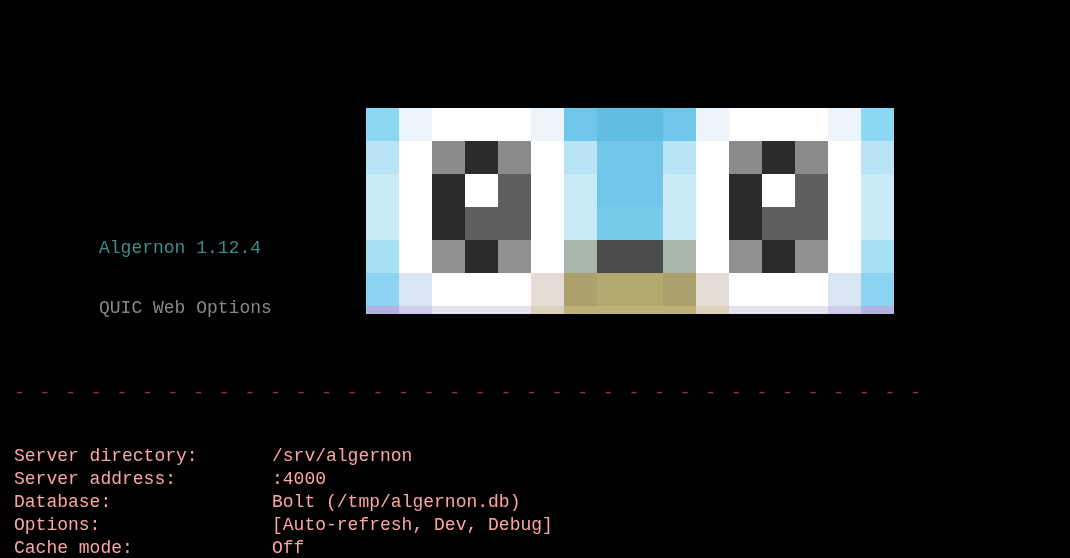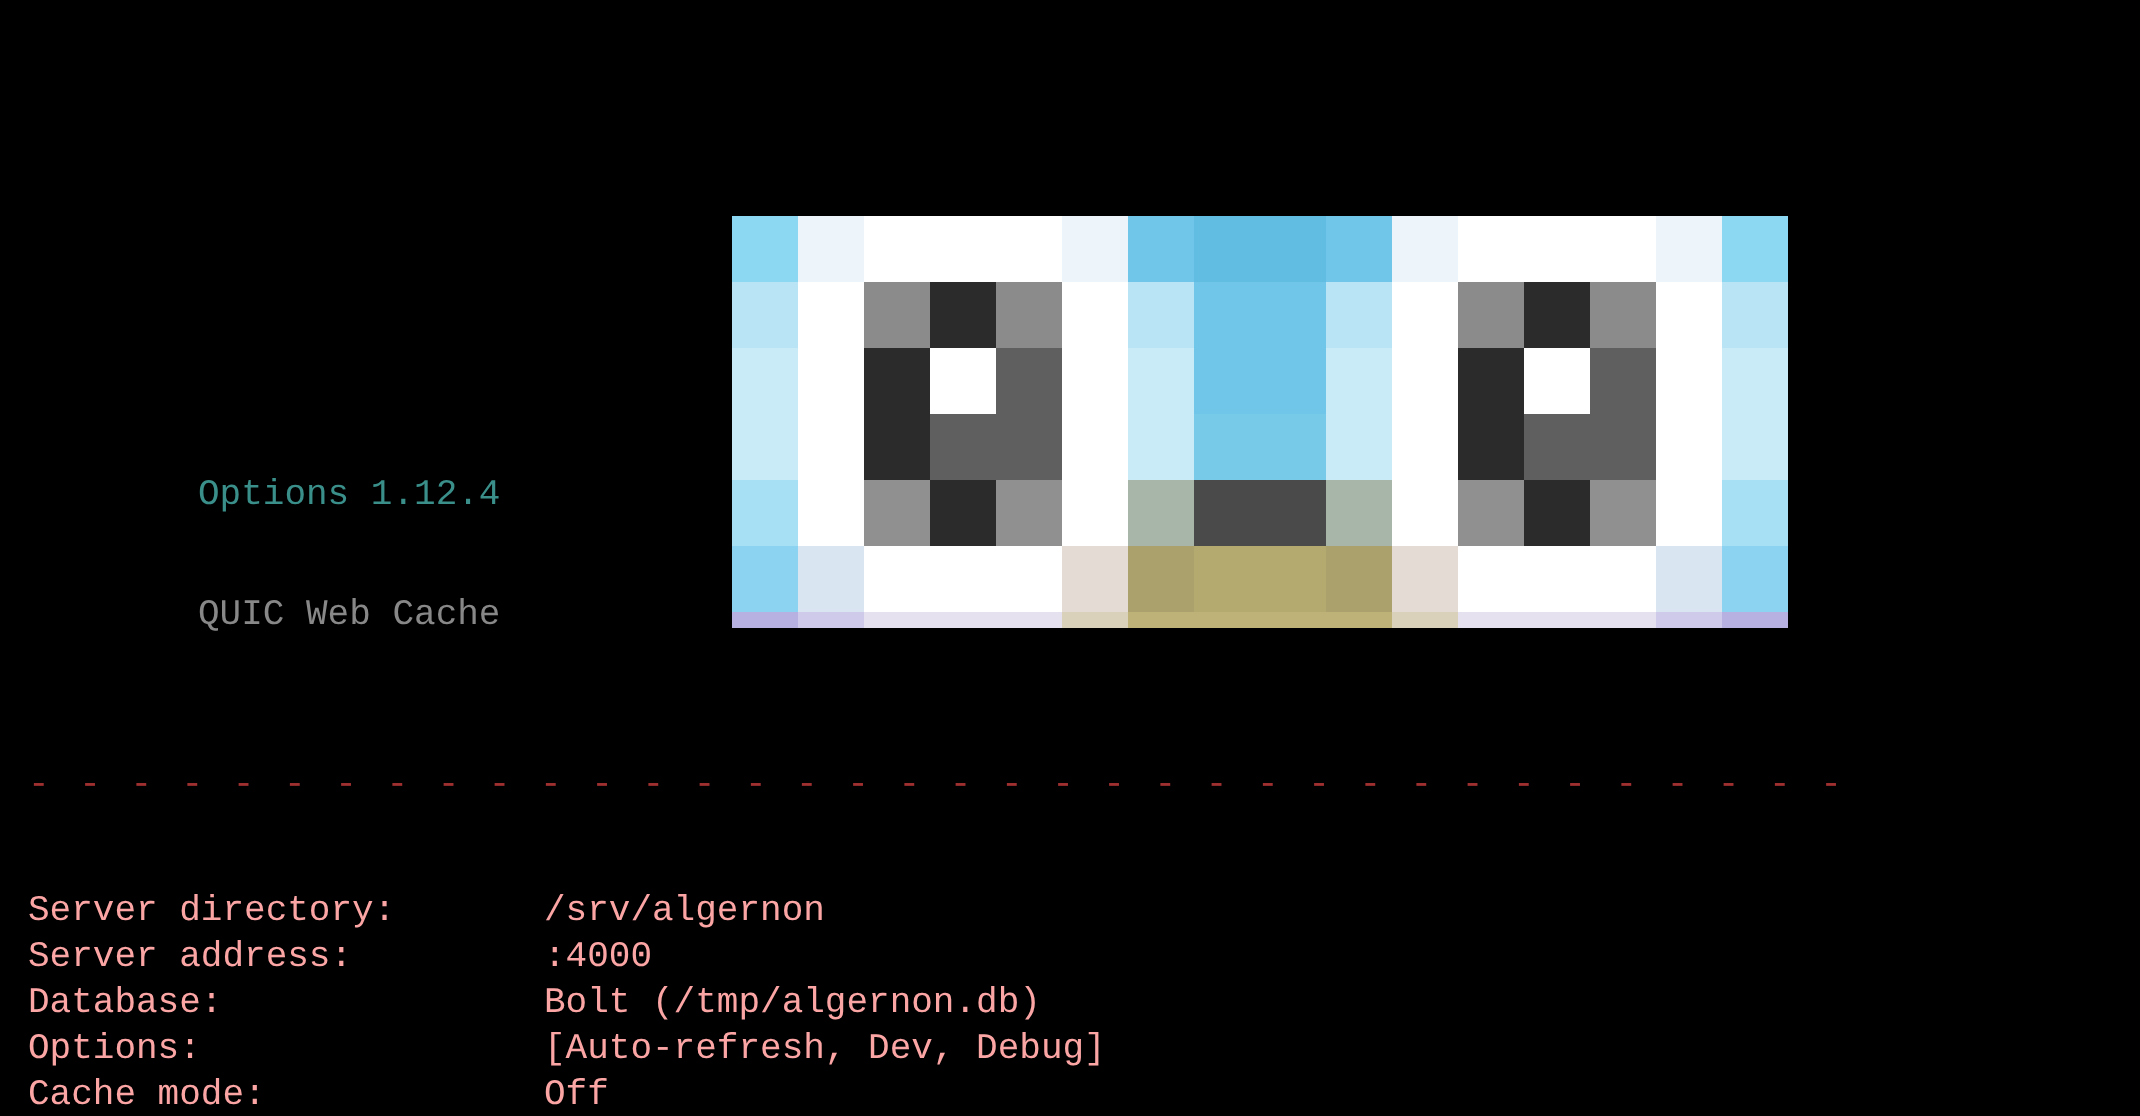--- a/index.html
+++ b/index.html
@@ -62,22 +62,22 @@
       display: inline-block;
     }
   </style>
 </head>
 <body>
 
 
 
 <div class="header-area">
   <div class="title-block">
-    <div class="teal">Options 1.12.4</div>
-    <div class="gray">QUIC Web Cache</div>
+    <div class="teal">Algernon 1.12.4</div>
+    <div class="gray">QUIC Web Options</div>
   </div>
   <svg class="logo-svg" viewBox="0 0 16 6.25" preserveAspectRatio="none">
 
     <rect x="0" y="0" width="1" height="1" fill="#8cd8f2"></rect>
     <rect x="1" y="0" width="1" height="1" fill="#eef5fa"></rect>
     <rect x="2" y="0" width="1" height="1" fill="#ffffff"></rect>
     <rect x="3" y="0" width="1" height="1" fill="#ffffff"></rect>
     <rect x="4" y="0" width="1" height="1" fill="#ffffff"></rect>
     <rect x="5" y="0" width="1" height="1" fill="#eef5fa"></rect>
     <rect x="6" y="0" width="1" height="1" fill="#6fc6e9"></rect>

